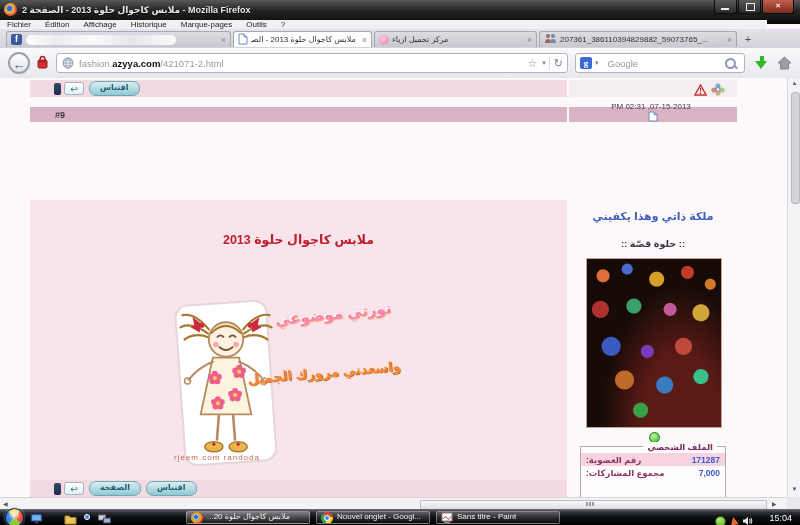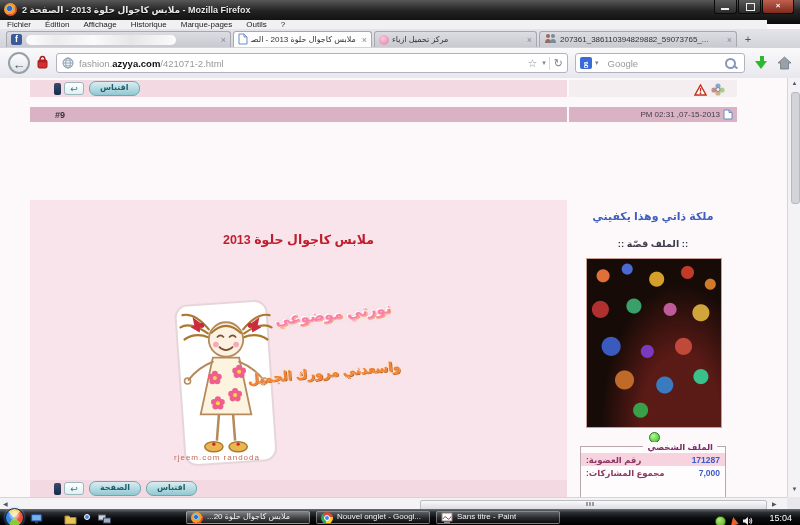--- a/index.html
+++ b/index.html
@@ -51,21 +51,21 @@
   .strip-right{position:absolute;left:569px;width:168px;height:17px;background:#f4eef1;}
   .bar-left{position:absolute;left:30px;width:537px;height:15px;background:#d9b3c3;font-size:9px;font-weight:bold;color:#3a3040;}
   .bar-right{position:absolute;left:569px;width:168px;height:15px;background:#d9b3c3;}
   .postbody{position:absolute;left:30px;top:122px;width:537px;height:358px;background:#f8e4ea;}
   .sidebar{position:absolute;left:569px;top:122px;width:168px;height:358px;background:#fdf9fa;}
   .stripbtns{display:flex;align-items:center;height:17px;padding-left:24px;}
   .toolicon{width:7px;height:12px;background:linear-gradient(#3a4a6a,#1a2a4a);border-radius:2px;margin-right:3px;}
   .replybtn{width:20px;height:13px;background:linear-gradient(#ffffff,#e4eef0);border:1px solid #9ab8c0;border-radius:3px;color:#2a7a8a;font-size:9px;text-align:center;line-height:12px;box-sizing:border-box;margin-right:5px;}
   .pill{height:13px;padding:0 10px;border-radius:7px;background:linear-gradient(#d9edf0,#93c8d2);border:1px solid #6aa8b2;color:#1f5f6b;font-size:8px;font-weight:bold;line-height:12px;margin-right:5px;direction:rtl;}
   .stripicons{position:absolute;right:12px;top:2px;display:flex;align-items:center;gap:4px;}
-  .datecell{display:flex;align-items:center;justify-content:flex-end;height:15px;padding-right:4px;font-size:8px;color:#443a4a;}
+  .datecell{display:flex;align-items:center;justify-content:flex-end;height:15px;padding-right:4px;font-size:8px;color:#443a4a;flex-direction:column;}
   
   .replyref{position:absolute;left:0;top:12px;width:537px;text-align:center;font-size:9px;color:#6a5a5e;direction:rtl;}
   .posttitle{position:absolute;left:0;top:32px;width:537px;text-align:center;font-size:12.5px;font-weight:bold;color:#bf1e2e;direction:rtl;}
   .sigblock{position:absolute;left:140px;top:85px;width:240px;height:200px;}
   .sig1{position:absolute;left:88px;top:20px;width:150px;text-align:center;direction:rtl;font-size:15px;font-weight:bold;color:#fb7fa8;transform:rotate(-6deg);text-shadow:0 0 1px #fff,1px 1px 0 #f0a060,-1px -1px 0 #ffffff,0 0 4px #ffd0e0;}
   .sig2{position:absolute;left:68px;top:80px;width:172px;text-align:center;direction:rtl;font-size:13px;font-weight:bold;color:#f08030;transform:rotate(-5deg);text-shadow:0 0 1px #fff,1px 1px 0 #c05a10,0 0 4px #ffe0c0;}
   .watermark{position:absolute;left:4px;top:168px;font-size:8px;color:#c66a5a;letter-spacing:1px;}
   
   .uname{position:absolute;left:0;top:10px;width:168px;text-align:center;font-size:11px;font-weight:bold;color:#3f5fbf;direction:rtl;}
   .urole{position:absolute;left:0;top:38px;width:168px;text-align:center;font-size:9.5px;font-weight:bold;color:#3a3a4a;direction:rtl;}
@@ -353,21 +353,21 @@
             <circle cx="3" cy="7" r="2.6" fill="#cc8a8a"></circle>
             <circle cx="11" cy="7" r="2.6" fill="#a8cc8a"></circle>
             <circle cx="7" cy="10" r="2.6" fill="#ccb08a"></circle>
             <circle cx="7" cy="6.5" r="2" fill="#f0f0f4" stroke="#888"></circle>
           </svg></span>
     </span>
   </div>
 
   <div class="sidebar">
     <div class="uname">ملكة ذاتي وهذا يكفيني</div>
-    <div class="urole">:: الملف قصّة ::</div>
+    <div class="urole">:: حلوة قصّة ::</div>
     <div class="avatar"></div>
     <div class="onlinedot"></div>
 
     <div class="fset" style="top:246px;height:52px;">
       <span class="legend">الملف الشخصي</span>
       <div style="height:6px;"></div>
       <div class="prow hl">
         <span class="plabel">رقم العضوية:</span>
         <span class="pvalue">171287</span>
       </div>

